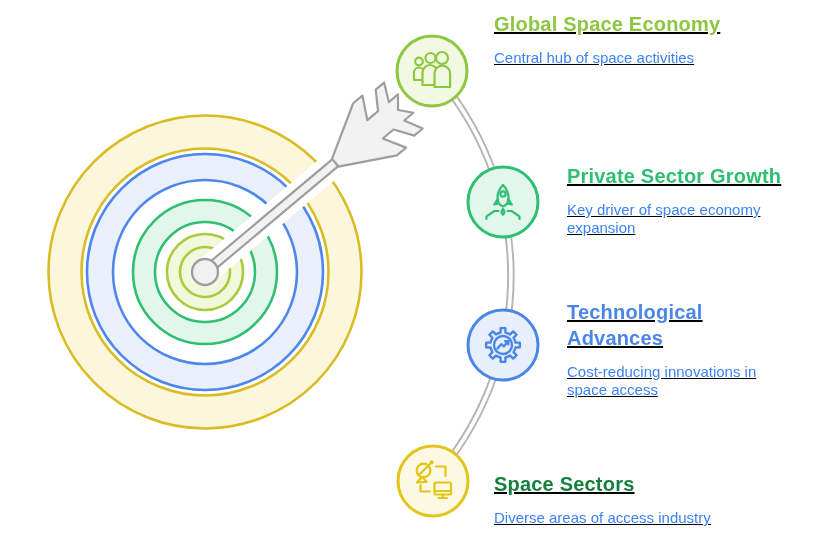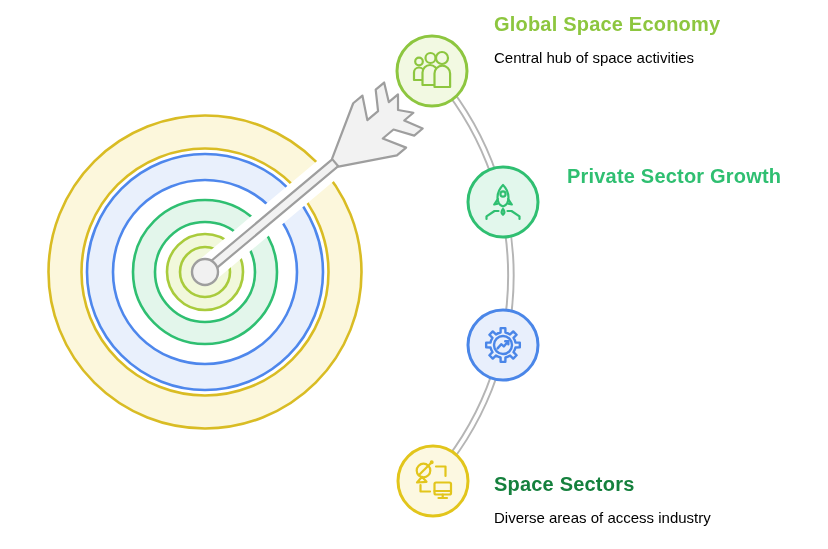--- a/index.html
+++ b/index.html
@@ -15,31 +15,32 @@
     background: #ffffff;
     overflow: hidden;
   }
   .art {
     position: absolute;
     left: 0;
     top: 0;
   }
   .step {
     position: absolute;
+    text-decoration: underline;
   }
   .step-title {
     font-size: 20px;
     font-weight: bold;
     line-height: 26px;
     letter-spacing: 0.2px;
   }
   .step-desc {
     font-size: 15px;
     line-height: 18px;
-    color: #000000;
+    color: #3b82f6;
     margin-top: 12px;
   }
   #step-1 { left: 494px; top: 11px;  width: 245px; }
   #step-2 { left: 567px; top: 151px; width: 250px; }
   #step-3 { left: 567px; top: 299px; width: 218px; }
   #step-4 { left: 494px; top: 471px; width: 270px; }
 </style>
 </head>
 <body>
 
@@ -131,21 +132,26 @@
     </g>
   </svg>
 
   <div class="step" id="step-1">
     <div class="step-title" style="color: rgb(141, 198, 63);">Global Space Economy</div>
     <div class="step-desc">Central hub of space activities</div>
   </div>
 
   <div class="step" id="step-2">
     <div class="step-title" style="color: rgb(47, 191, 113); margin-top: 12px;">Private Sector Growth</div>
+    <div class="step-desc">Key driver of space economy expansion</div>
   </div>
 
+  <div class="step" id="step-3">
+    <div class="step-title" style="color: rgb(74, 134, 232);">Technological Advances</div>
+    <div class="step-desc">Cost-reducing innovations in space access</div>
+  </div>
 
   <div class="step" id="step-4">
     <div class="step-title" style="color: #15803d;">Space Sectors</div>
     <div class="step-desc">Diverse areas of access industry</div>
   </div>
 
 </div>
 
 </body></html>

